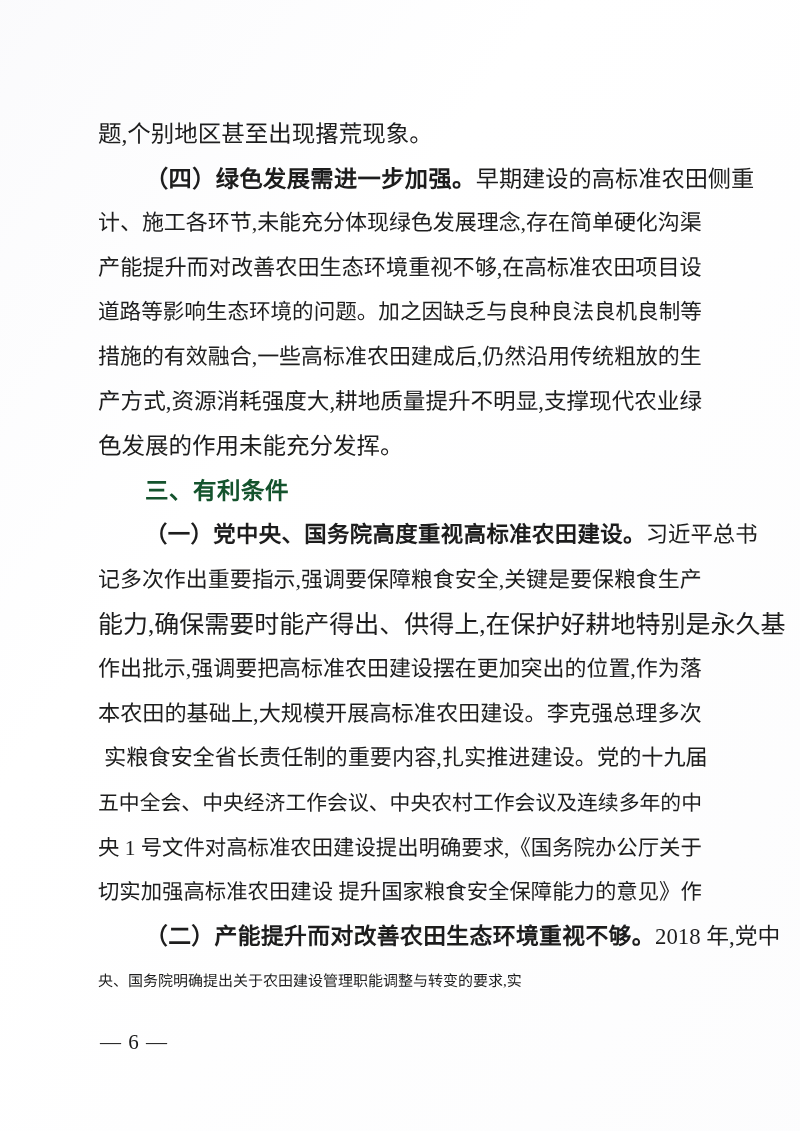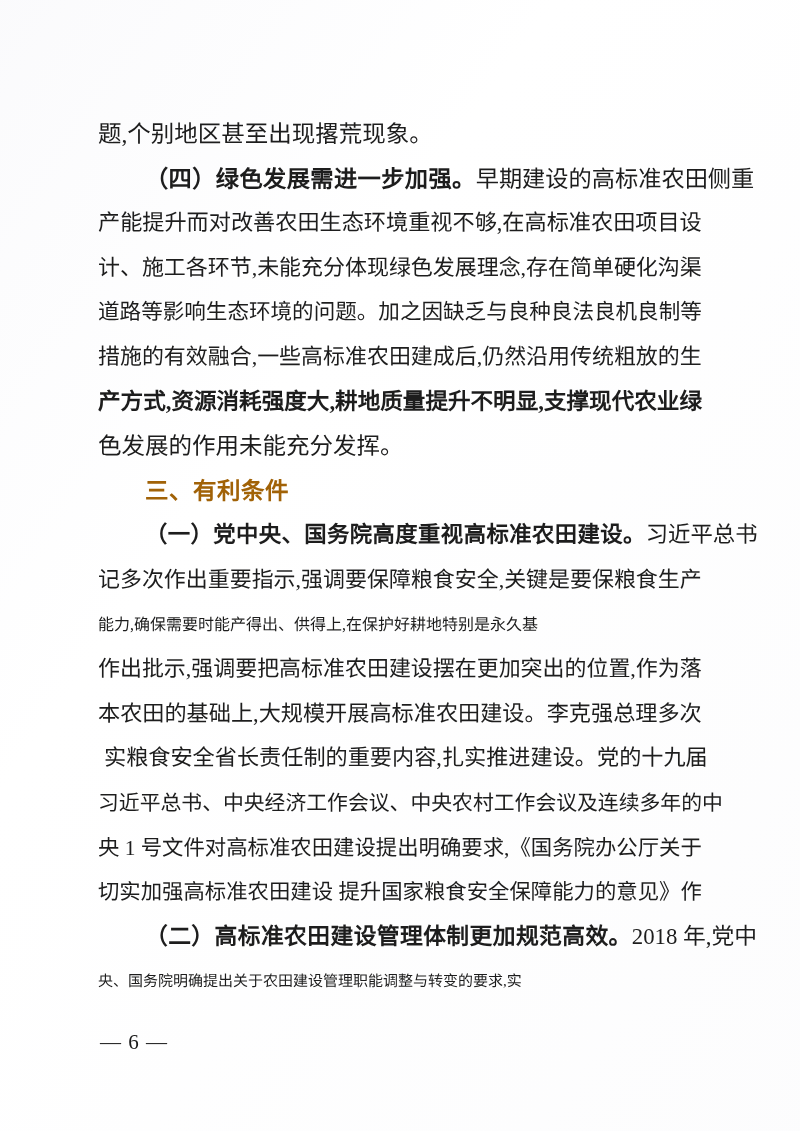--- a/index.html
+++ b/index.html
@@ -70,21 +70,21 @@
     letter-spacing: 0.4px;
   }
 
   
   .section-head {
     height: 44.6px;
     line-height: 44.6px;
     font-size: 23.5px;
     font-weight: bold;
     font-family: "Liberation Sans", "DejaVu Sans", sans-serif;
-    color: #a16207;
+    color: #14532d;
     letter-spacing: 0.5px;
     white-space: nowrap;
   }
   .section-head .pad {
     display: inline-block;
     width: 47px;
   }
 
   
   .page-number {
@@ -106,46 +106,46 @@
   <div class="paper-tint"></div>
 
   <div class="text-column">
 
     <div class="ln last">题,个别地区甚至出现撂荒现象。</div>
 
     <div class="ln indent2" style="font-size: 23.23px;">
       <span class="pad"></span><span class="bold-head">（四）绿色发展需进一步加强。</span><span>早期建设的高标准农田侧重</span>
     </div>
 
+    <div class="ln" style="font-size: 21.96px;">计、施工各环节,未能充分体现绿色发展理念,存在简单硬化沟渠</div>
     <div class="ln" style="font-size: 22.17px;">产能提升而对改善农田生态环境重视不够,在高标准农田项目设</div>
-    <div class="ln" style="font-size: 21.96px;">计、施工各环节,未能充分体现绿色发展理念,存在简单硬化沟渠</div>
     <div class="ln" style="font-size: 21.57px;">道路等影响生态环境的问题。加之因缺乏与良种良法良机良制等</div>
     <div class="ln" style="font-size: 21.96px;">措施的有效融合,一些高标准农田建成后,仍然沿用传统粗放的生</div>
-    <div class="ln" style="font-size: 22.58px; font-weight: bold;">产方式,资源消耗强度大,耕地质量提升不明显,支撑现代农业绿</div>
+    <div class="ln" style="font-size: 22.58px;">产方式,资源消耗强度大,耕地质量提升不明显,支撑现代农业绿</div>
     <div class="ln last">色发展的作用未能充分发挥。</div>
 
     <div class="section-head">
       <span class="pad"></span><span>三、有利条件</span>
     </div>
 
     <div class="ln indent2" style="font-size: 22.37px;">
       <span class="pad"></span><span class="bold-head">（一）党中央、国务院高度重视高标准农田建设。</span><span>习近平总书</span>
     </div>
 
     <div class="ln" style="font-size: 21.96px;">记多次作出重要指示,强调要保障粮食安全,关键是要保粮食生产</div>
-    <div class="ln" style="font-size: 16px;">能力,确保需要时能产得出、供得上,在保护好耕地特别是永久基</div>
+    <div class="ln" style="font-size: 25px;">能力,确保需要时能产得出、供得上,在保护好耕地特别是永久基</div>
     <div class="ln" style="font-size: 21.96px;">作出批示,强调要把高标准农田建设摆在更加突出的位置,作为落</div>
     <div class="ln" style="font-size: 22.17px;">本农田的基础上,大规模开展高标准农田建设。李克强总理多次</div>
     <div class="ln" style="font-size: 22.17px; margin-left: 6px;">实粮食安全省长责任制的重要内容,扎实推进建设。党的十九届</div>
-    <div class="ln" style="font-size: 20.83px;">习近平总书、中央经济工作会议、中央农村工作会议及连续多年的中</div>
+    <div class="ln" style="font-size: 20.83px;">五中全会、中央经济工作会议、中央农村工作会议及连续多年的中</div>
     <div class="ln" style="font-size: 21.38px;">央 1 号文件对高标准农田建设提出明确要求,《国务院办公厅关于</div>
     <div class="ln" style="font-size: 21.38px;">切实加强高标准农田建设 提升国家粮食安全保障能力的意见》作</div>
 
     <div class="ln indent2" style="font-size: 22.79px;">
-      <span class="pad"></span><span class="bold-head">（二）高标准农田建设管理体制更加规范高效。</span><span>2018 年,党中</span>
+      <span class="pad"></span><span class="bold-head">（二）产能提升而对改善农田生态环境重视不够。</span><span>2018 年,党中</span>
     </div>
 
     <div class="ln" style="font-size: 15px;">央、国务院明确提出关于农田建设管理职能调整与转变的要求,实</div>
 
   </div>
 
   <div class="page-number">— 6 —</div>
 </div>
 
 </body></html>

